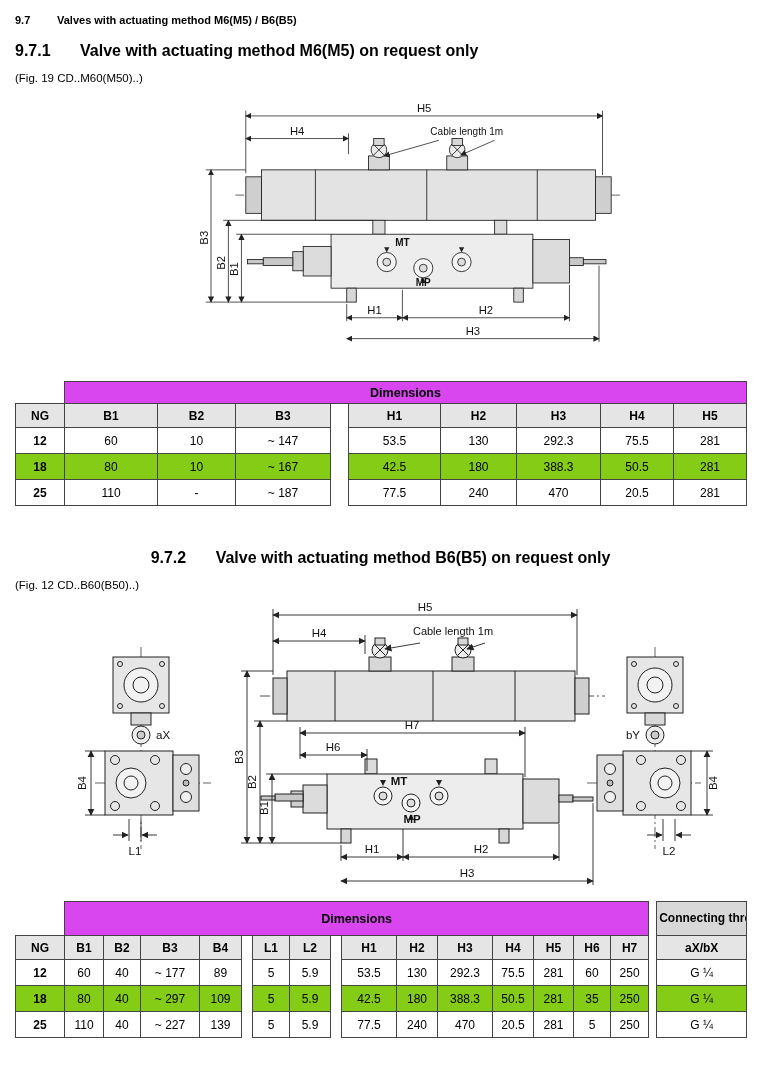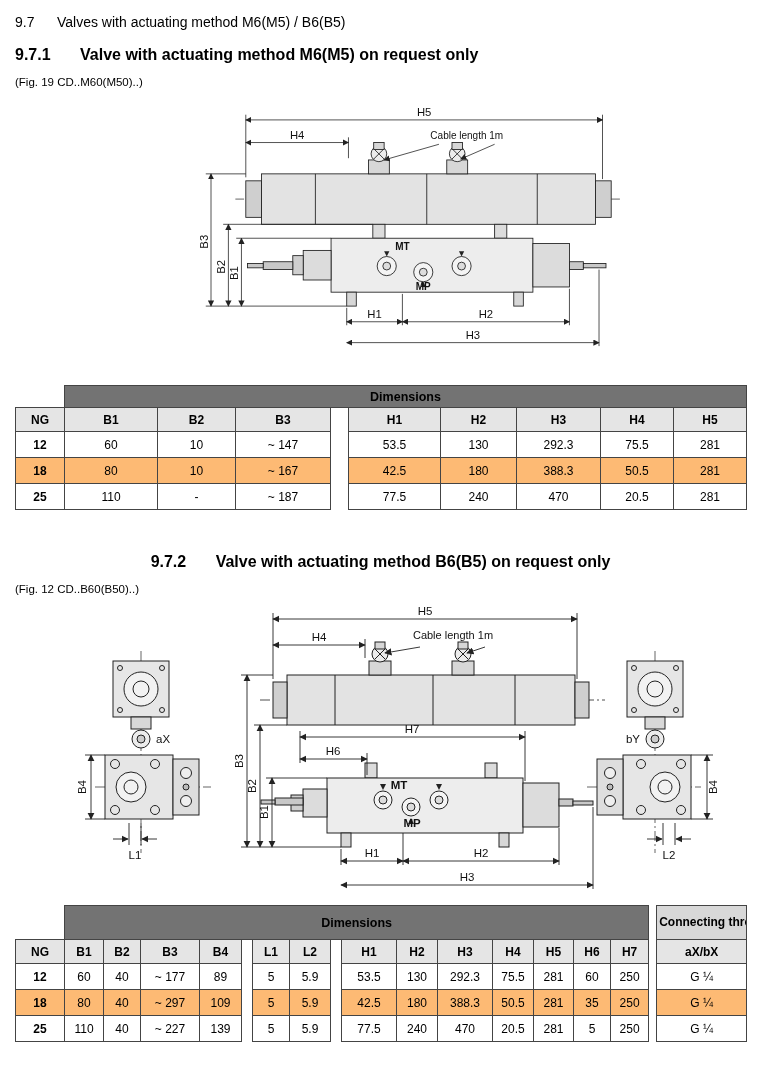--- a/index.html
+++ b/index.html
@@ -1,41 +1,41 @@
 <!DOCTYPE html>
 <html><head>
 <meta charset="utf-8">
 <style>
   html,body { margin:0; padding:0; background:#fff; }
   body { font-family:"Liberation Sans",sans-serif; color:#000; }
   .page { width:761px; height:1068px; box-sizing:border-box; padding:10px 15px; background:#fff; overflow:hidden; position:relative; }
 
-  .h1 { display:flex; font-size:14px; font-weight:normal; margin:4px 0 0 0; }
+  .h1 { display:flex; font-size:11px; font-weight:bold; margin:4px 0 0 0; }
   .h1 .num { width:42px; flex:0 0 auto; }
   .h2 { display:flex; font-size:16px; font-weight:bold; }
   .h2 .num { width:65px; flex:0 0 auto; }
   .h2.s1 { margin-top:16px; }
   .h2.s2 { margin-top:43px;justify-content:center; }
   .caption { font-size:11.5px; margin-top:12px; }
 
   .fig1 { margin:18px 0 0 100px; }
   .fig2 { margin:8px 0 0 0; }
   svg text { font-family:"Liberation Sans",sans-serif; fill:#111; }
 
   table.dims { border-collapse:collapse; table-layout:fixed; width:731px; font-size:12px; text-align:center; margin-top:14px; }
   table.dims td, table.dims th { border:1px solid #444; padding:0 2px; overflow:hidden; white-space:nowrap; }
   tr.title-row { height:22px; }
   tr.title-row2 { height:34px; }
   tr.head-row { height:24px; }
   tr.data-row { height:26px; }
-  .t-title { background:#737373; font-weight:bold; font-size:12.5px; }
+  .t-title { background:#d946ef; font-weight:bold; font-size:12.5px; }
   .t-thread { background:#d8d8d8; font-weight:bold; font-size:12px; line-height:1.15; white-space:normal; }
   th.t-head { background:#e5e5e5; font-weight:bold; font-size:12px; }
   td.ng { font-weight:bold; }
-  tr.alt td { background:#fdba74; }
+  tr.alt td { background:#84cc16; }
   table.dims td.blank { border:none; background:#fff; }
   table.dims td.gapc, table.dims th.gapc { border-top:none; border-bottom:none; background:#fff; }
 </style>
 </head>
 <body>
 
 <div class="page">
 
   <div class="h1">
     <span class="num">9.7</span>

